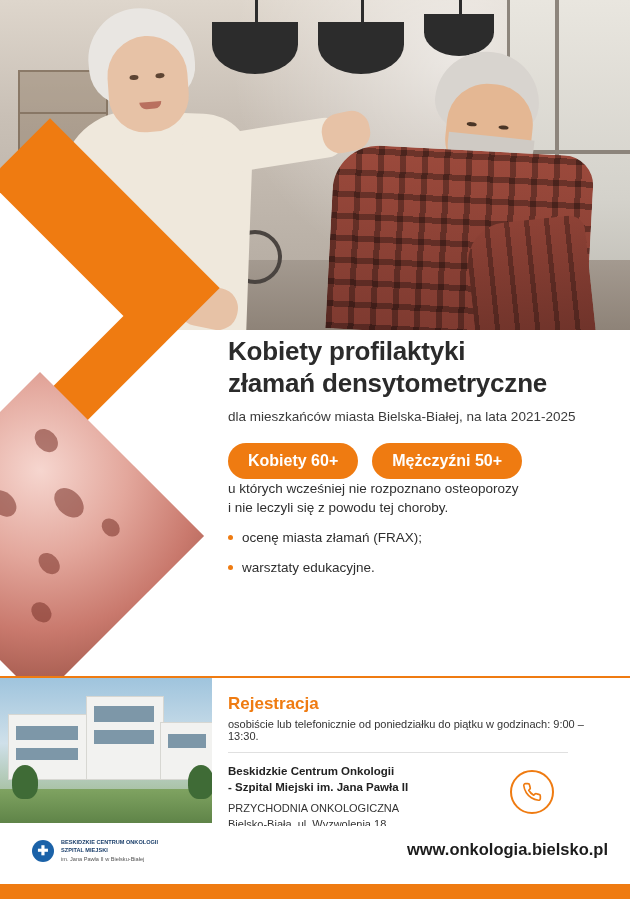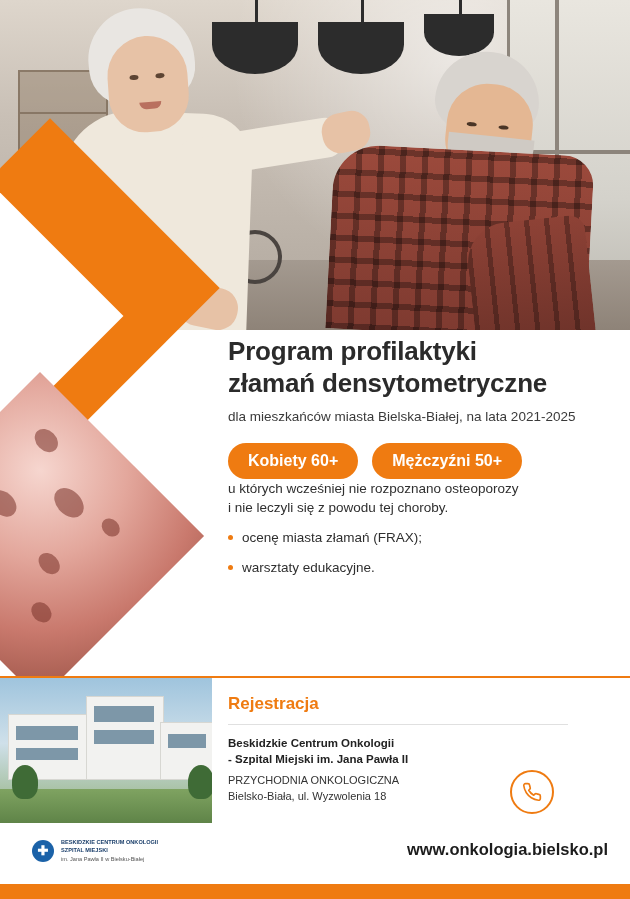--- a/index.html
+++ b/index.html
@@ -603,21 +603,21 @@
     <span class="pore" style="left:52px;top:108px;width:30px;height:22px"></span>
     <span class="pore" style="left:130px;top:120px;width:24px;height:18px"></span>
     <span class="pore" style="left:86px;top:168px;width:30px;height:20px"></span>
     <span class="pore" style="left:150px;top:52px;width:20px;height:16px"></span>
 
     <span class="pore" style="left:160px;top:160px;width:22px;height:18px"></span>
   </div>
 
   <div class="content">
     <div class="title">
-      <div>Program profilaktyki</div>
+      <div>Kobiety profilaktyki</div>
       <div>złamań densytometryczne</div>
     </div>
     <div class="subtitle">dla mieszkańców miasta Bielska-Białej, na lata 2021-2025</div>
 
     <div class="pills">
       <div class="pill">Kobiety 60+</div>
       <div class="pill">Mężczyźni 50+</div>
     </div>
 
     <div class="note">
@@ -643,20 +643,21 @@
     <div class="glass" style="left:16px;top:48px;width:62px;height:14px"></div>
     <div class="glass" style="left:16px;top:70px;width:62px;height:12px"></div>
     <div class="glass" style="left:168px;top:56px;width:38px;height:14px"></div>
     <div class="grass"></div>
     <div class="tree" style="left:12px"></div>
     <div class="tree" style="left:188px"></div>
   </div>
 
   <div class="reg">
     <div class="reg-title">Rejestracja</div>
+    <div class="reg-sub">osobiście lub telefonicznie od poniedziałku do piątku w godzinach: 9:00 – 13:30.</div>
     <div class="reg-sep"></div>
     <div class="reg-org">
       <div>Beskidzkie Centrum Onkologii</div>
       <div>- Szpital Miejski im. Jana Pawła II</div>
     </div>
     <div class="reg-addr">
       <div>PRZYCHODNIA ONKOLOGICZNA</div>
       <div>Bielsko-Biała, ul. Wyzwolenia 18</div>
     </div>
 

